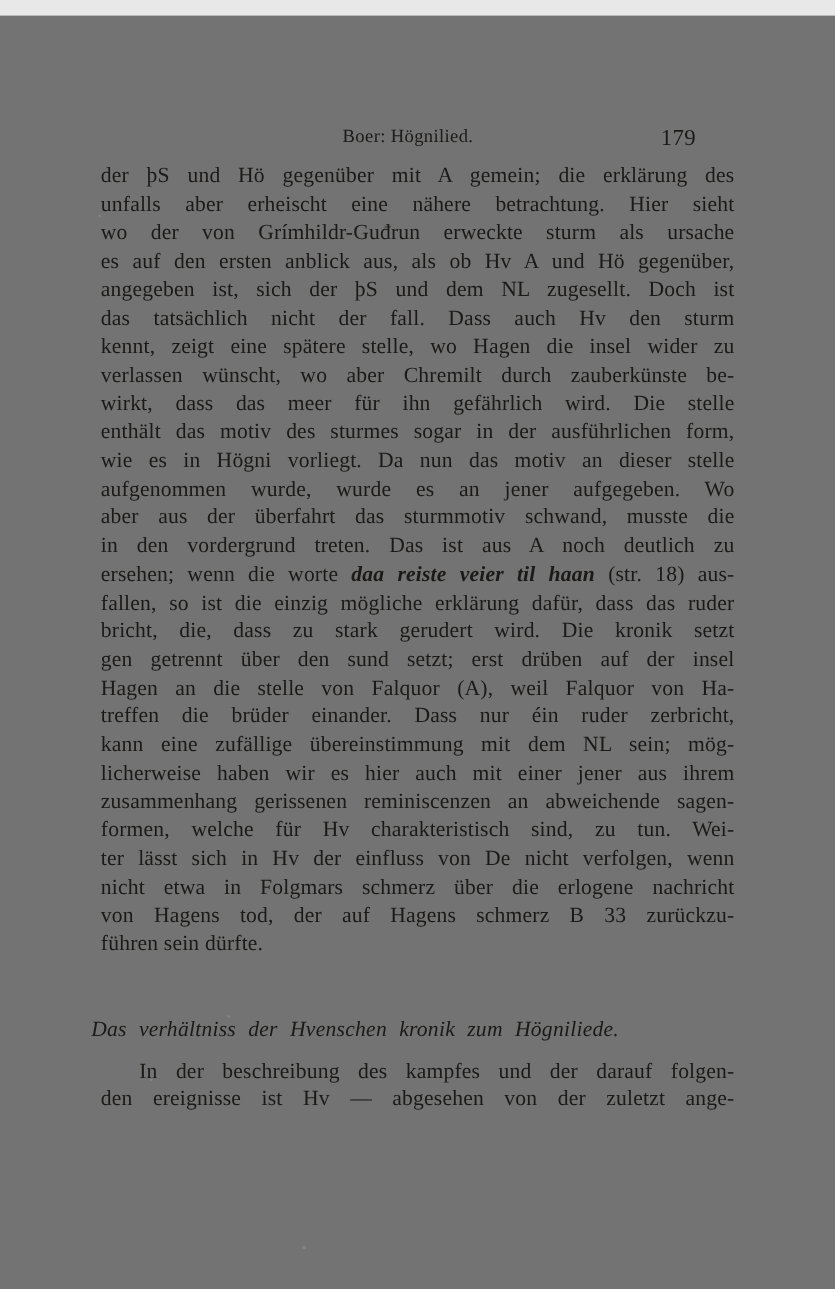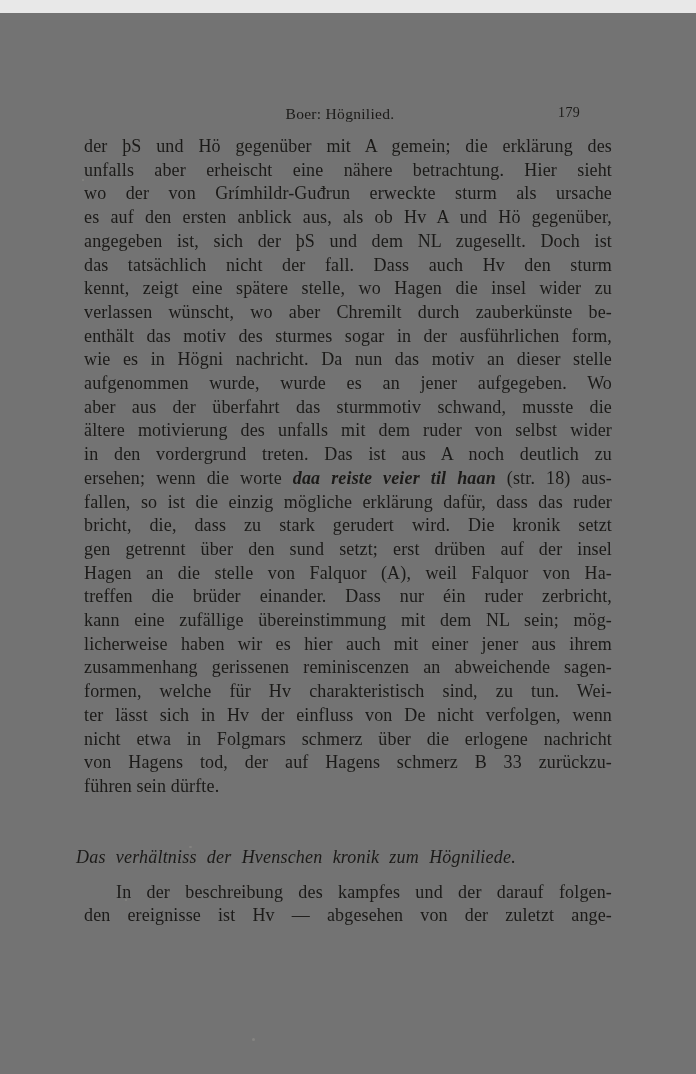--- a/index.html
+++ b/index.html
@@ -30,21 +30,21 @@
   .running-title {
     display: block;
     text-align: center;
     
     transform: translateX(-8px);
   }
   .page-number {
     position: absolute;
     top: 0;
     right: 32px;
-    font-size: 14px;
+    font-size: 19px;
   }
   .body-text {
     position: absolute;
     top: 122px;
     left: 84px;
     width: 528px;
     font-size: 18px;
     letter-spacing: 0.15px;
   }
   .tline {
@@ -101,25 +101,25 @@
 
     <div>
       <div class="tline">der þS und Hö gegenüber mit A gemein; die erklärung des</div>
       <div class="tline">unfalls aber erheischt eine nähere betrachtung.  Hier sieht</div>
       <div class="tline">wo der von Grímhildr-Guđrun erweckte sturm als ursache</div>
       <div class="tline">es auf den ersten anblick aus, als ob Hv A und Hö gegenüber,</div>
       <div class="tline">angegeben ist, sich der þS und dem NL zugesellt.  Doch ist</div>
       <div class="tline">das tatsächlich nicht der fall.  Dass auch Hv den sturm</div>
       <div class="tline">kennt, zeigt eine spätere stelle, wo Hagen die insel wider zu</div>
       <div class="tline">verlassen wünscht, wo aber Chremilt durch zauberkünste be-</div>
+      <div class="tline">wirkt, dass das meer für ihn gefährlich wird.  Die stelle</div>
       <div class="tline">enthält das motiv des sturmes sogar in der ausführlichen form,</div>
-      <div class="tline">wie es in Högni nachricht.  Da nun das motiv an dieser stelle</div>
+      <div class="tline">wie es in Högni vorliegt.  Da nun das motiv an dieser stelle</div>
       <div class="tline">aufgenommen wurde, wurde es an jener aufgegeben.  Wo</div>
       <div class="tline">aber aus der überfahrt das sturmmotiv schwand, musste die</div>
-      <div class="tline">ältere motivierung des unfalls mit dem ruder von selbst wider</div>
       <div class="tline">in den vordergrund treten.  Das ist aus A noch deutlich zu</div>
 
       <div class="tline"><span>ersehen; wenn die worte </span><span class="italic">daa reiste veier til haan</span><span> (str. 18) aus-</span></div>
 
       <div class="tline">fallen, so ist die einzig mögliche erklärung dafür, dass das ruder</div>
       <div class="tline">bricht, die, dass zu stark gerudert wird.  Die kronik setzt</div>
       <div class="tline">gen getrennt über den sund setzt; erst drüben auf der insel</div>
       <div class="tline">Hagen an die stelle von Falquor (A), weil Falquor von Ha-</div>
       <div class="tline">treffen die brüder einander.  Dass nur éin ruder zerbricht,</div>
       <div class="tline">kann eine zufällige übereinstimmung mit dem NL sein; mög-</div>

